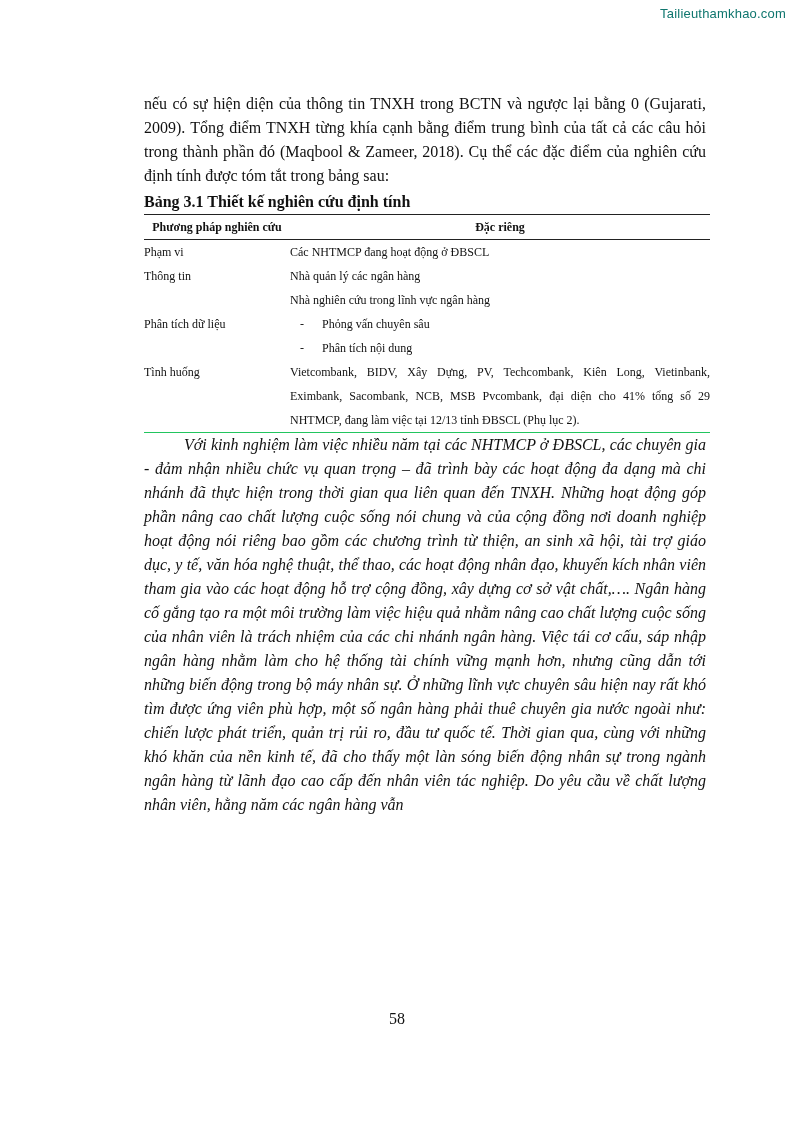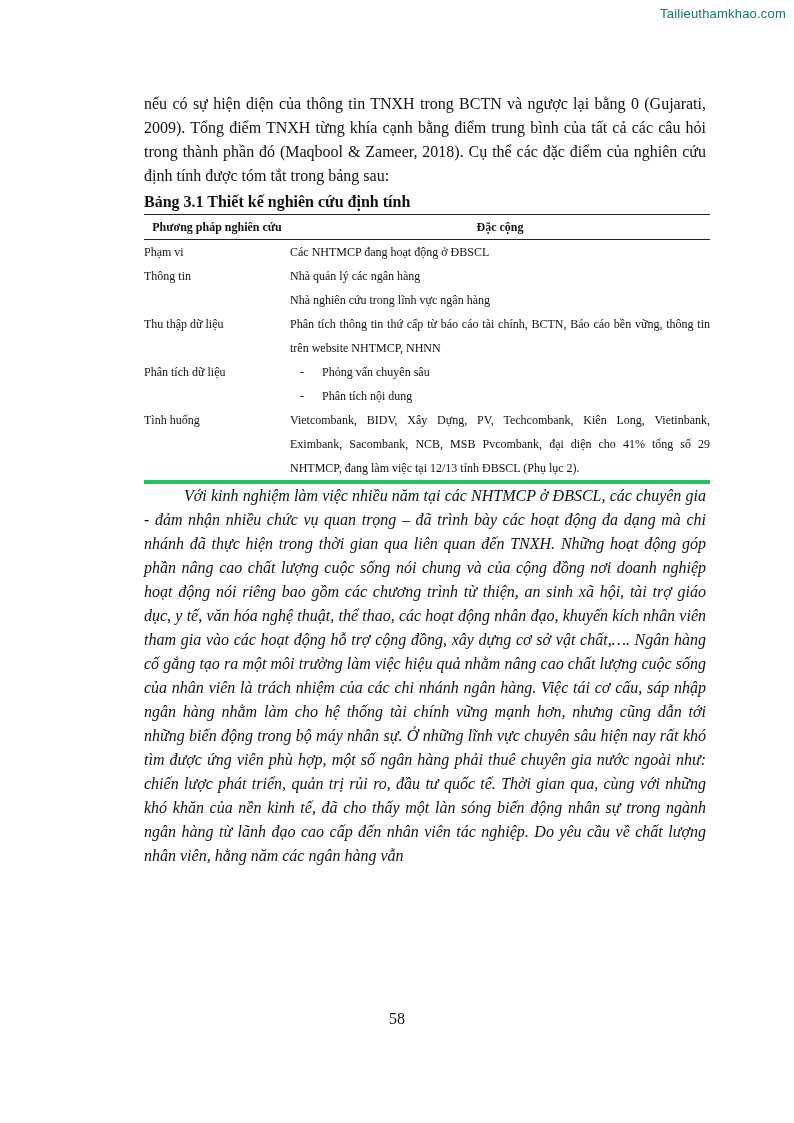--- a/index.html
+++ b/index.html
@@ -30,21 +30,21 @@
     }
     table.t31 thead th {
       font-weight: bold; border-top: 1px solid #222; border-bottom: 1px solid #222;
       padding: 0; vertical-align: top;
     }
     table.t31 thead th.c1 { text-align: center; width: 146px; }
     table.t31 thead th.c2 { text-align: center; }
     table.t31 tbody td { padding: 0; vertical-align: top; }
     table.t31 tbody td.c1 { width: 146px; text-align: left; }
     table.t31 tbody td.c2 { text-align: justify; text-align-last: left; }
-    table.t31 tbody tr.last td { border-bottom: 4px solid #22c55e; }
+    table.t31 tbody tr.last td { border-bottom: 1px solid #22c55e; }
     .line { display: block; }
     .bullet { display: block; padding-left: 10px; }
     .bullet .dash { display: inline-block; width: 22px; }
     .section-heading { font-weight: bold; margin-top: 12px; line-height: 24px; }
     .section-body { margin-top: 12px; font-style: italic; }
     .page-number {
       position: absolute; left: 0; width: 794px; top: 1010px;
       text-align: center; font-size: 16px;
     }
   </style>
@@ -55,40 +55,36 @@
 
 <div class="page">
   <p class="body">nếu có sự hiện diện của thông tin TNXH trong BCTN và ngược lại bằng 0 (Gujarati, 2009). Tổng điểm TNXH từng khía cạnh bằng điểm trung bình của tất cả các câu hỏi trong thành phần đó (Maqbool &amp; Zameer, 2018). Cụ thể các đặc điểm của nghiên cứu định tính được tóm tắt trong bảng sau:</p>
 
   <div class="caption">Bảng 3.1 Thiết kế nghiên cứu định tính</div>
 
   <table class="t31">
     <thead>
       <tr>
         <th class="c1">Phương pháp nghiên cứu</th>
-        <th class="c2">Đặc cộng</th>
+        <th class="c2">Đặc riêng</th>
       </tr>
     </thead>
     <tbody>
       <tr>
         <td class="c1">Phạm vi</td>
         <td class="c2">
           <span class="line">Các NHTMCP đang hoạt động ở ĐBSCL</span>
         </td>
       </tr>
       <tr>
         <td class="c1">Thông tin</td>
         <td class="c2">
           <span class="line">Nhà quản lý các ngân hàng</span>
           <span class="line">Nhà nghiên cứu trong lĩnh vực ngân hàng</span>
         </td>
-      </tr>
-      <tr>
-        <td class="c1">Thu thập dữ liệu</td>
-        <td class="c2">Phân tích thông tin thứ cấp từ báo cáo tài chính, BCTN, Báo cáo bền vững, thông tin trên website NHTMCP, NHNN</td>
       </tr>
       <tr>
         <td class="c1">Phân tích dữ liệu</td>
         <td class="c2">
           <span class="bullet">
             <span class="dash">-</span><span>Phỏng vấn chuyên sâu</span>
           </span>
           <span class="bullet">
             <span class="dash">-</span><span>Phân tích nội dung</span>
           </span>

